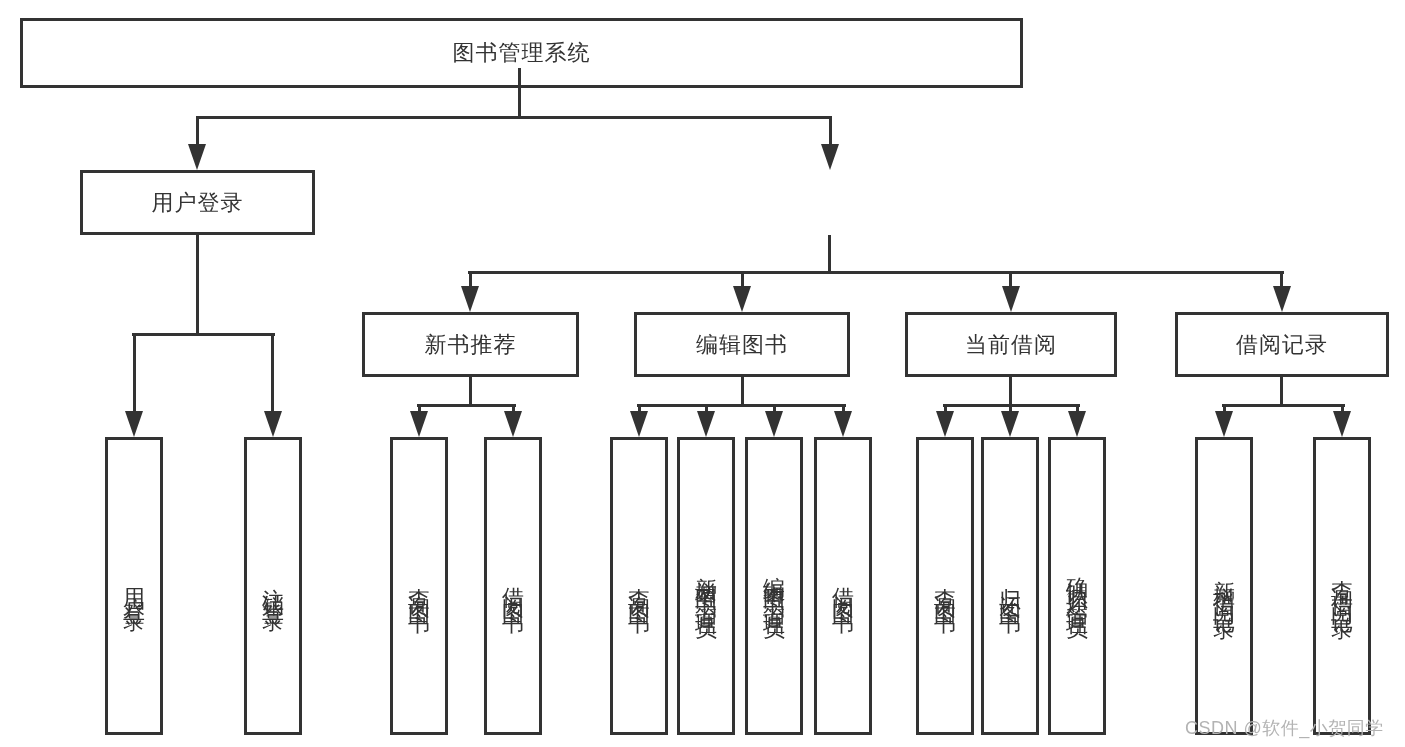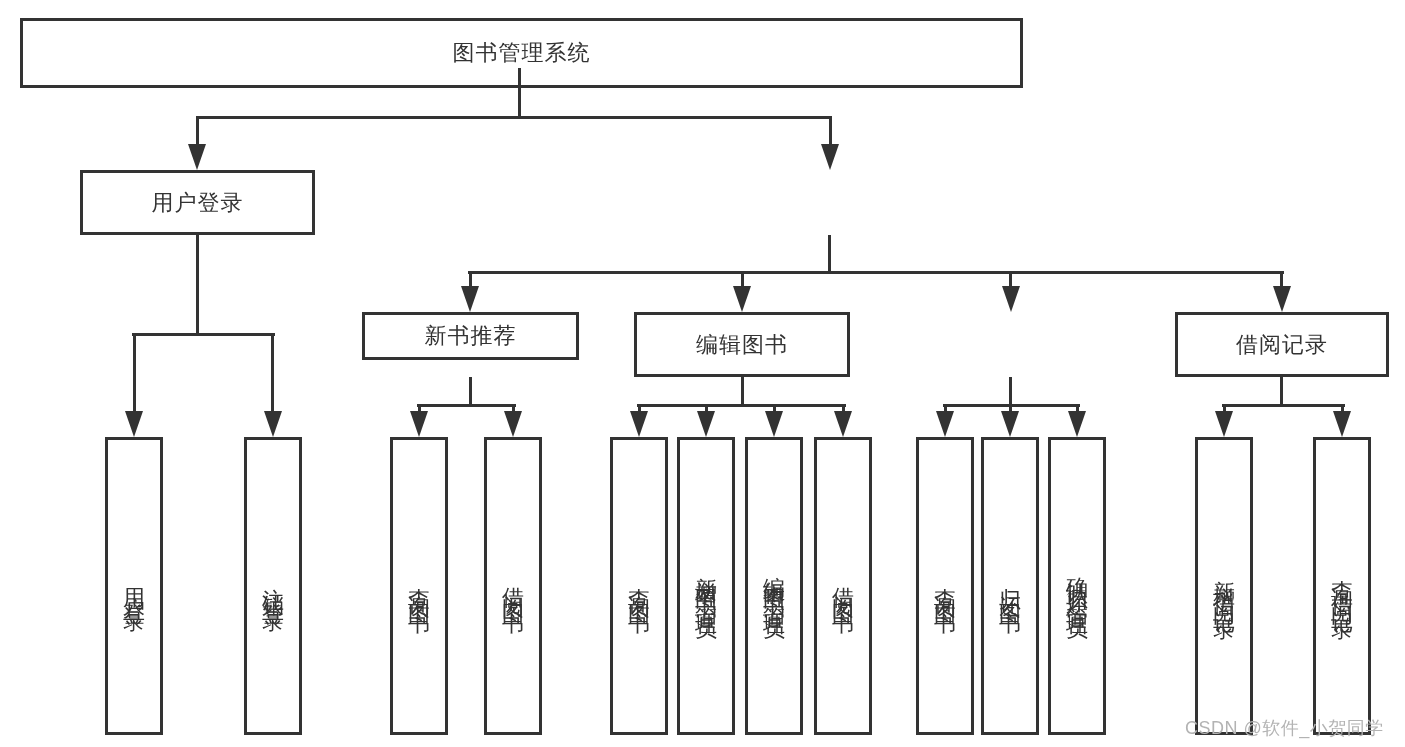--- a/index.html
+++ b/index.html
@@ -68,25 +68,28 @@
   <div class="ln" style="left:468px;top:271px;width:816px;height:3px;"></div>
   <div class="ln" style="left:469px;top:271px;width:3px;height:17px;"></div>
   <div class="ln" style="left:741px;top:271px;width:3px;height:17px;"></div>
   <div class="ln" style="left:1009px;top:271px;width:3px;height:17px;"></div>
   <div class="ln" style="left:1280px;top:271px;width:3px;height:17px;"></div>
   <div class="ar" style="left:461px;top:286px;"></div>
   <div class="ar" style="left:733px;top:286px;"></div>
   <div class="ar" style="left:1002px;top:286px;"></div>
   <div class="ar" style="left:1273px;top:286px;"></div>
 
-  <div class="box" style="left:362px;top:312px;width:217px;height:48px;">
+  <div class="box" style="left:362px;top:312px;width:217px;height:65px;">
     <span>新书推荐</span>
   </div>
   <div class="box" style="left:634px;top:312px;width:216px;height:65px;">
     <span>编辑图书</span>
+  </div>
+  <div class="box" style="left:905px;top:312px;width:212px;height:65px;">
+    <span>当前借阅</span>
   </div>
   <div class="box" style="left:1175px;top:312px;width:214px;height:65px;">
     <span>借阅记录</span>
   </div>
 
   <div class="ln" style="left:469px;top:377px;width:3px;height:29px;"></div>
   <div class="ln" style="left:417px;top:404px;width:99px;height:3px;"></div>
   <div class="ln" style="left:418px;top:404px;width:3px;height:10px;"></div>
   <div class="ln" style="left:512px;top:404px;width:3px;height:10px;"></div>
   <div class="ar" style="left:410px;top:411px;"></div>

